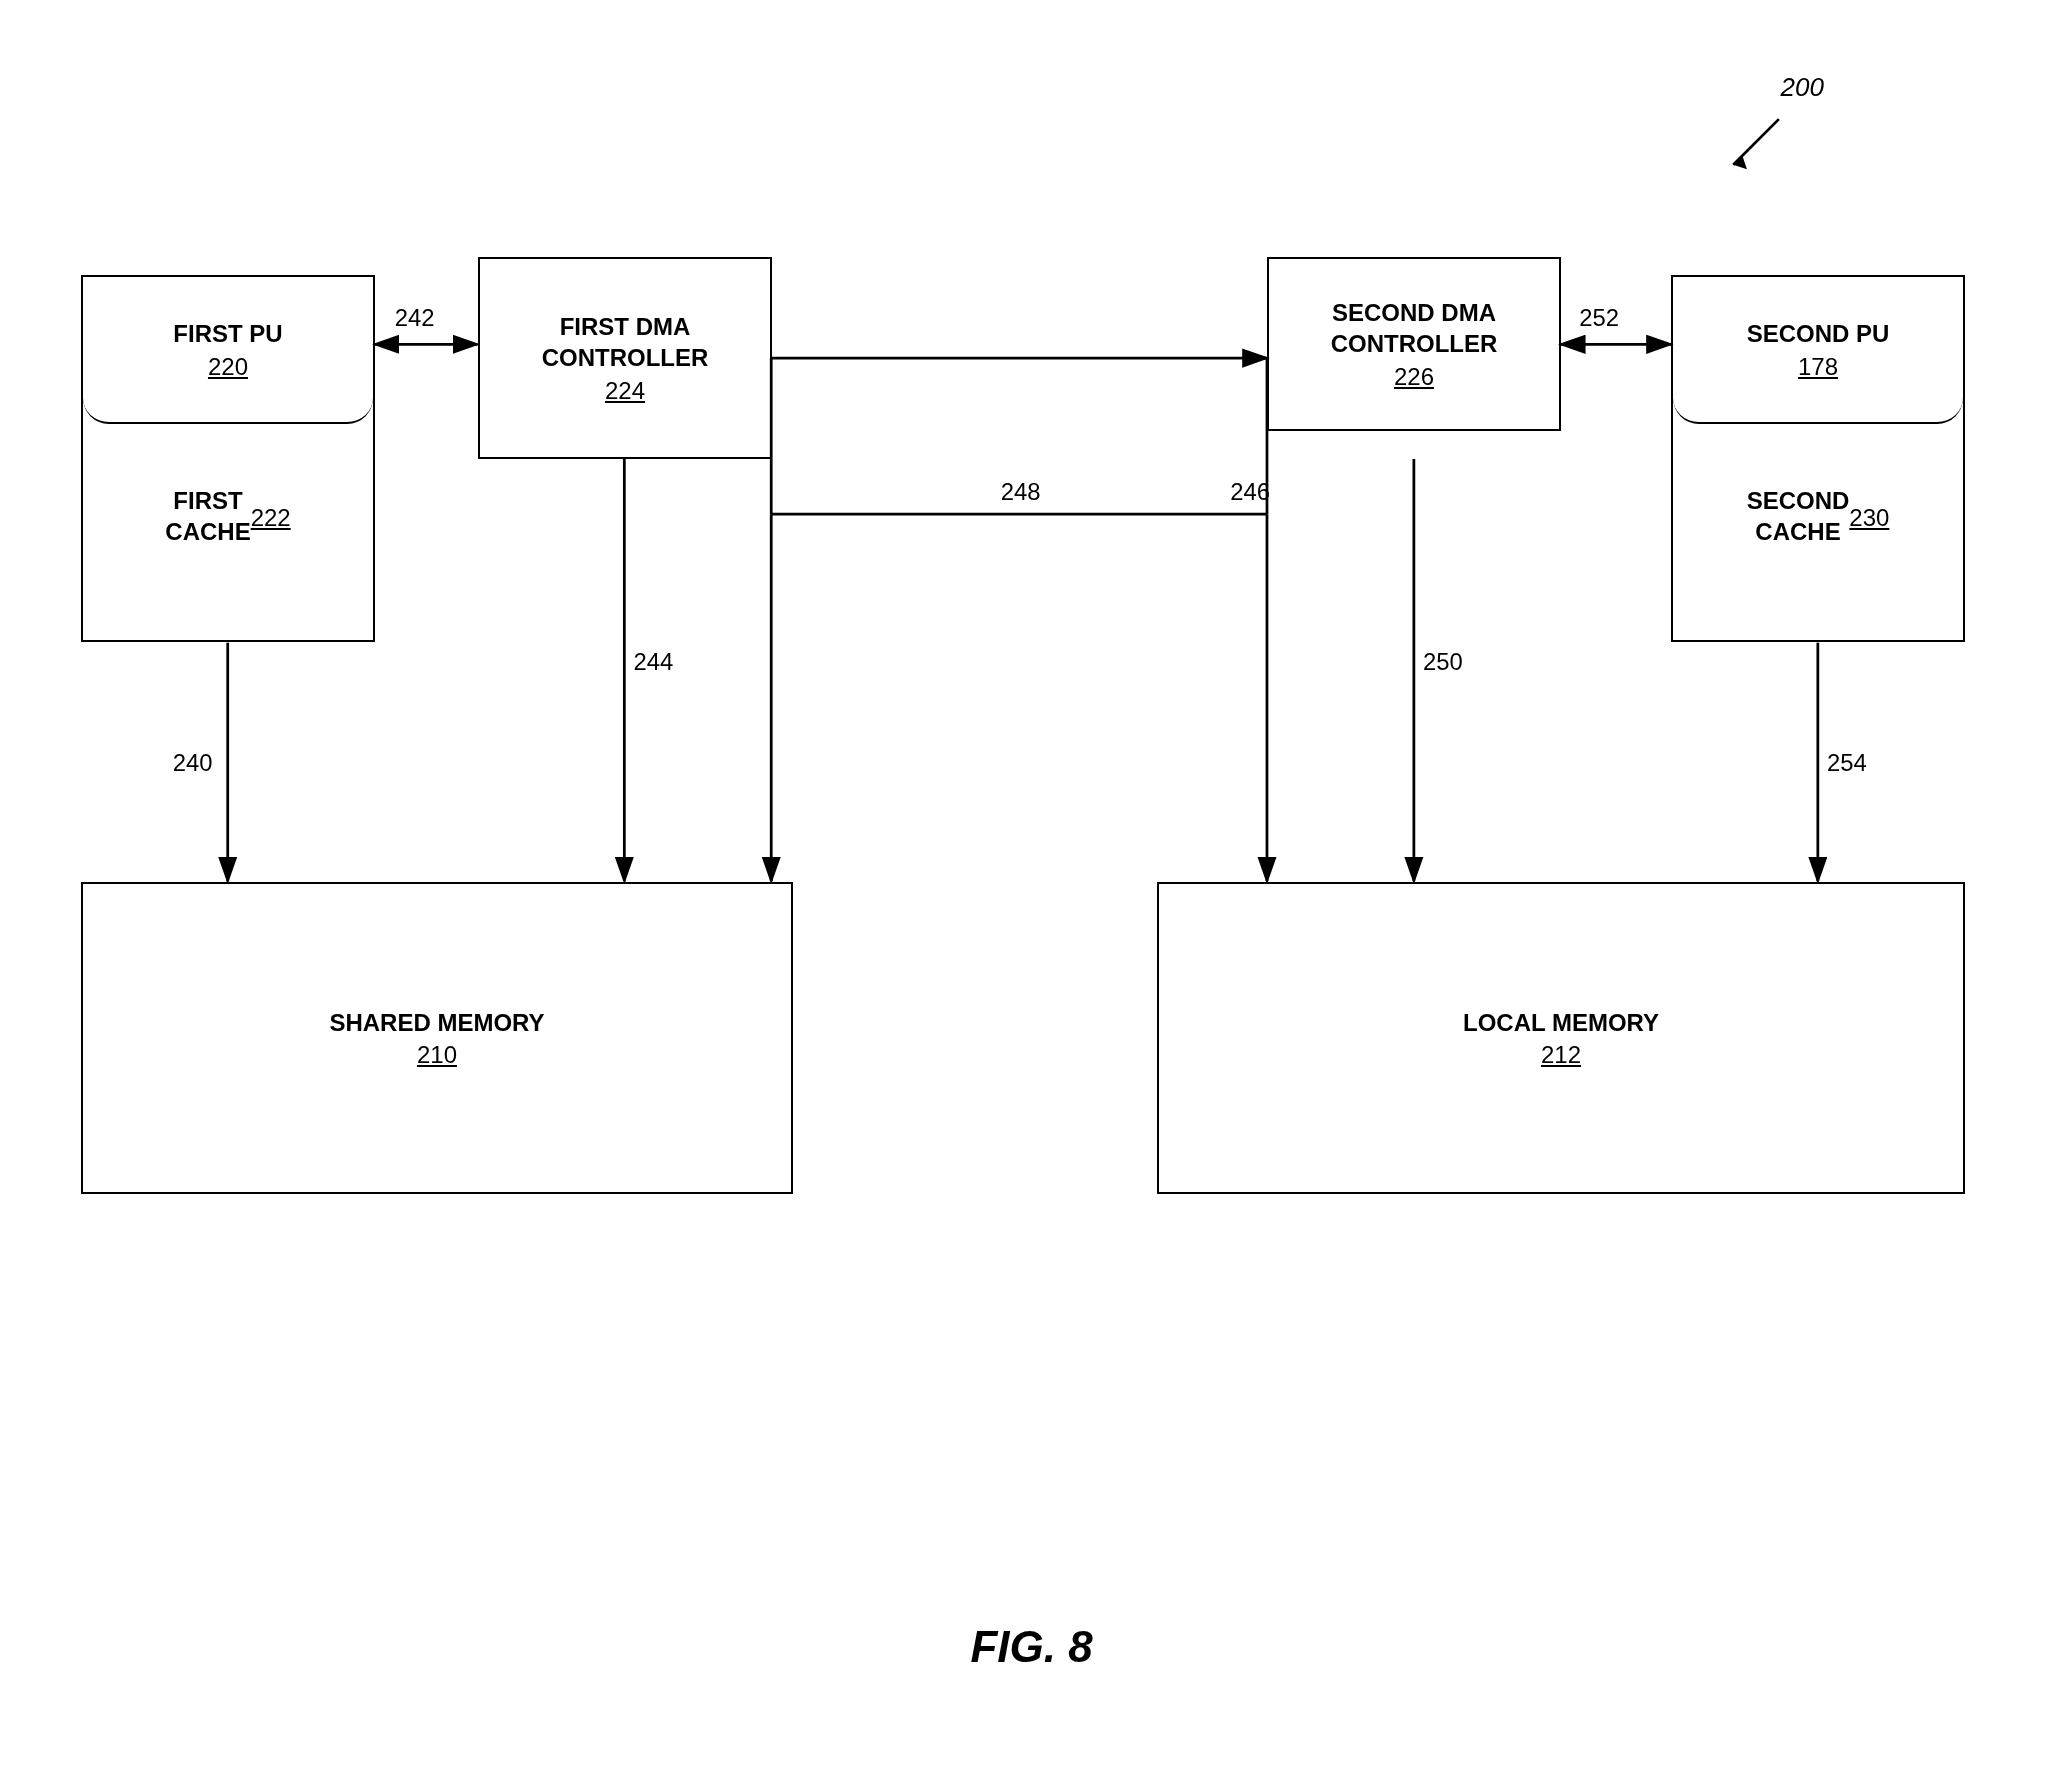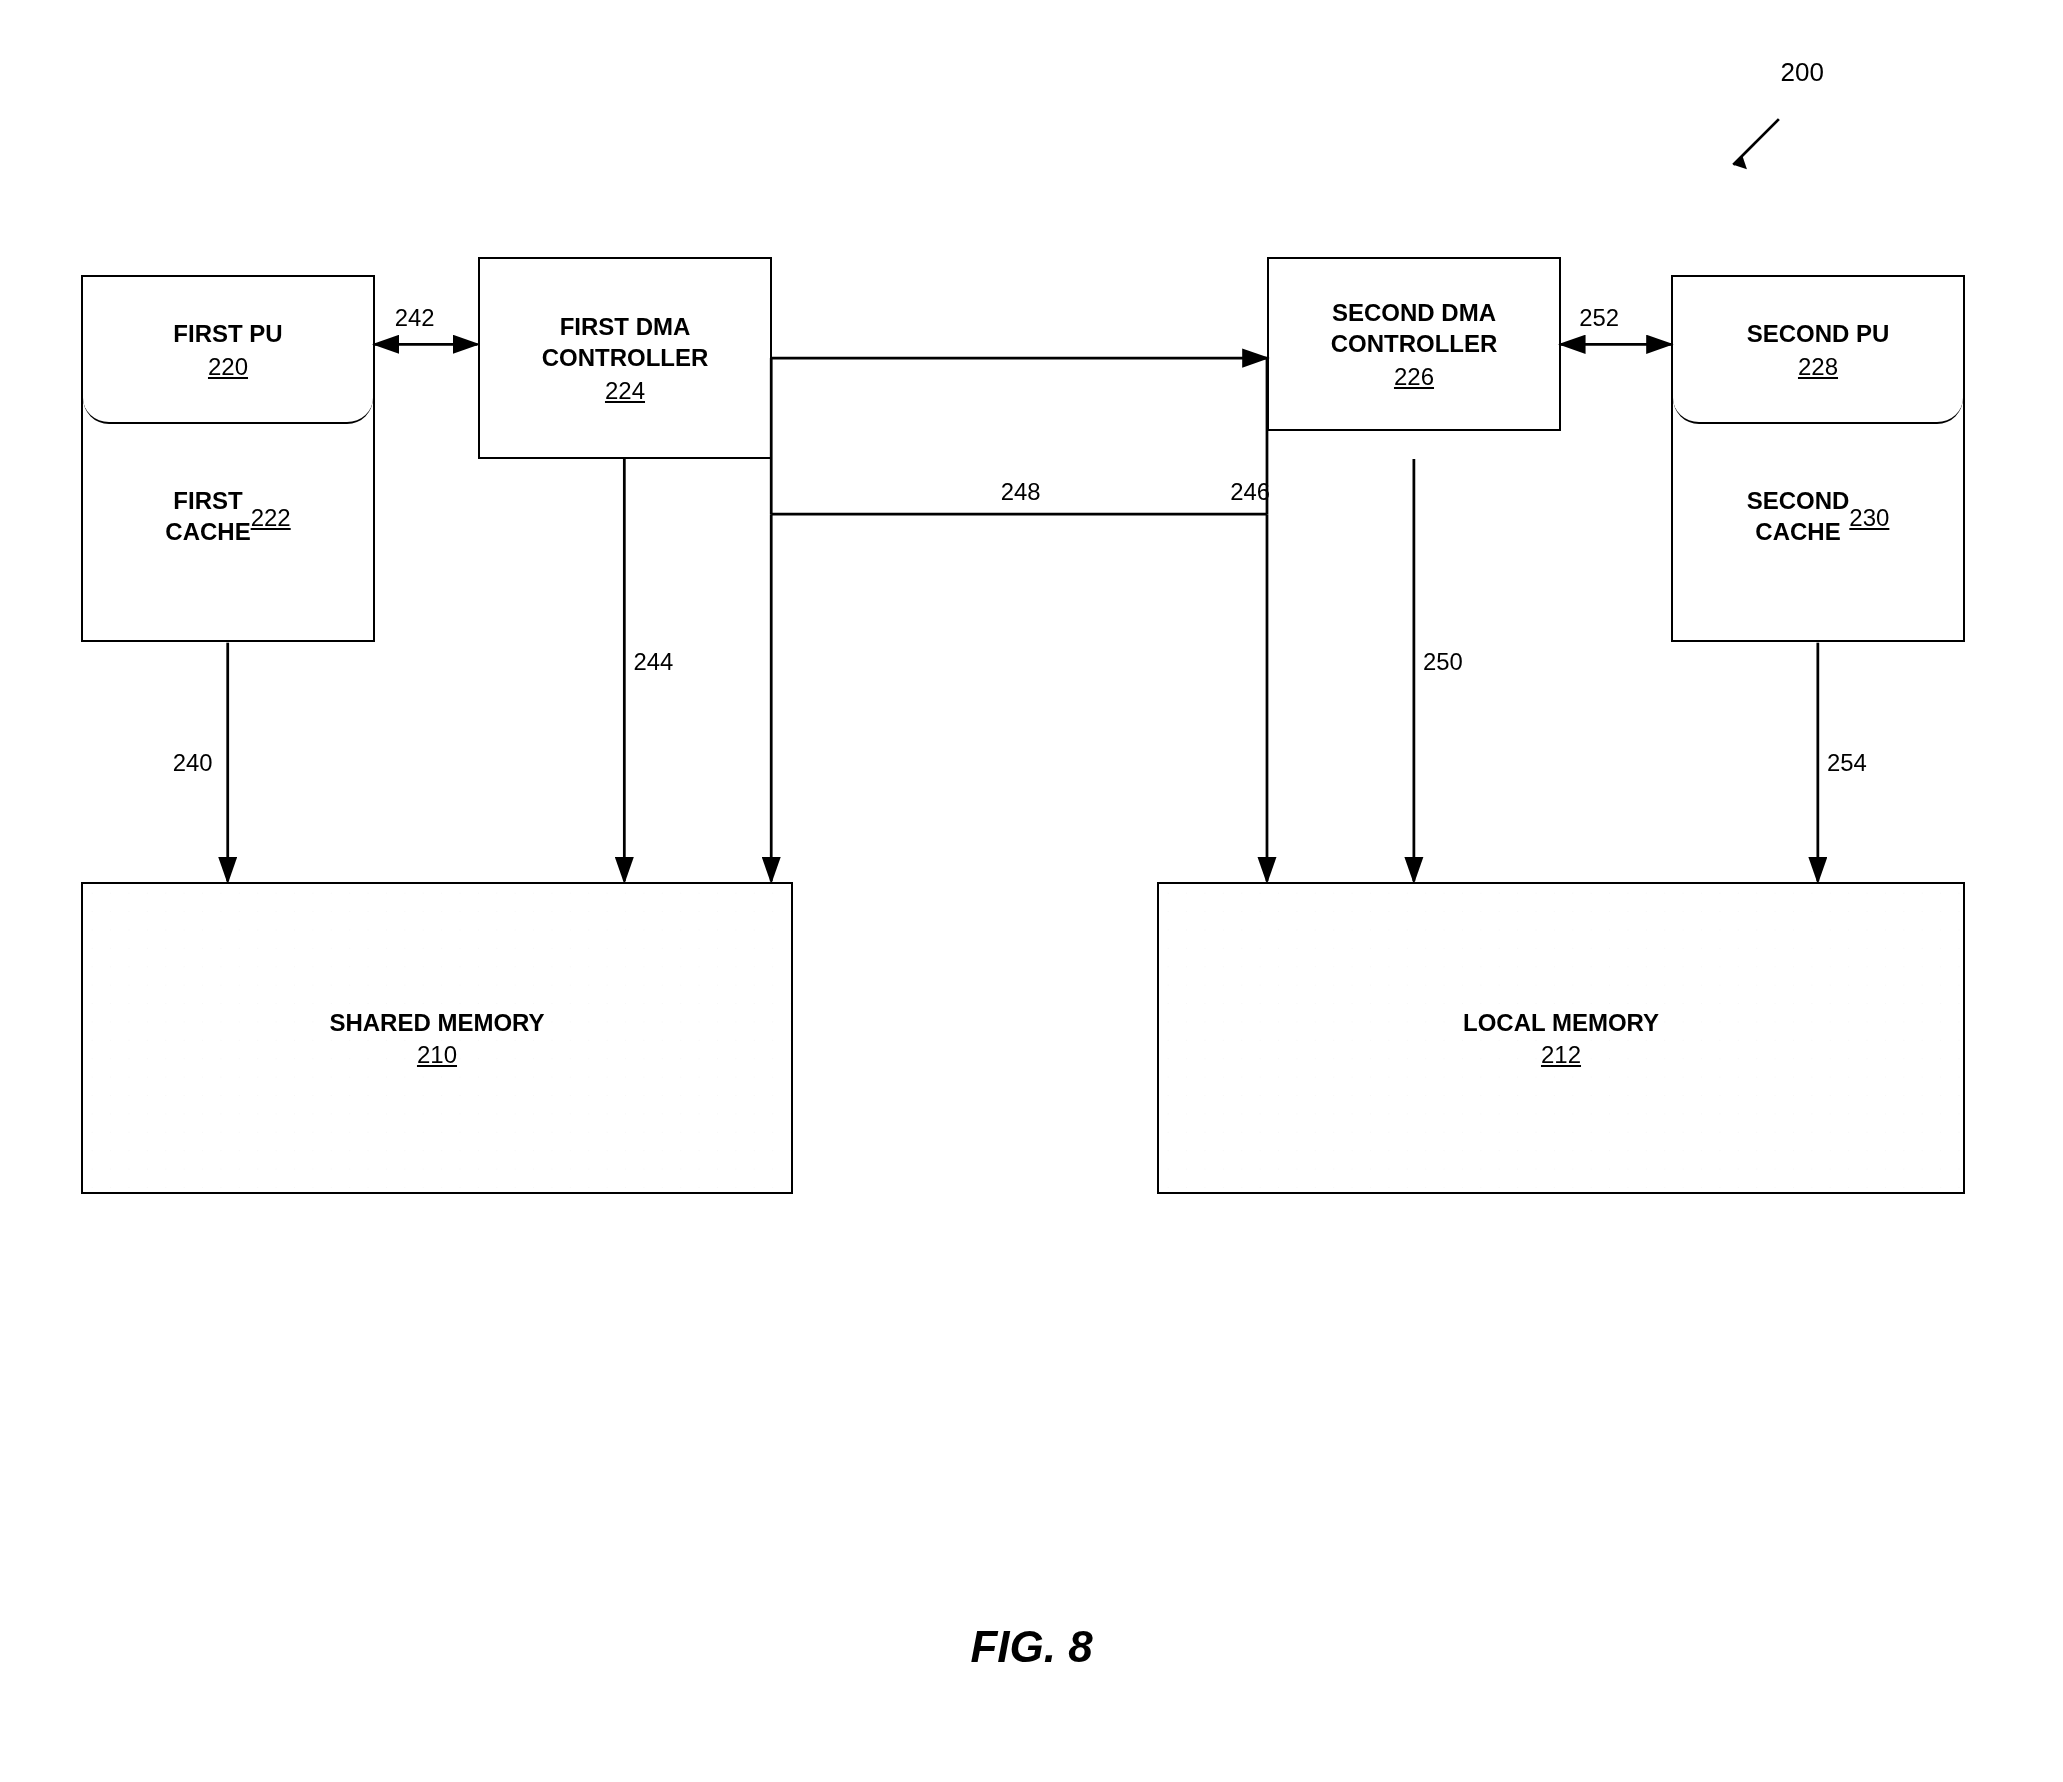--- a/index.html
+++ b/index.html
@@ -15,24 +15,25 @@
     .diagram-container {
       position: absolute;
       top: 0; left: 0;
       width: 100%;
       height: 100%;
     }
 
     
     .ref-200 {
       position: absolute;
-      top: 57px;
+      top: 72px;
       right: 239px;
       font-size: 26px;
       font-weight: normal;
+      font-style: italic;
     }
 
     .arrow-200 {
       position: absolute;
       top: 110px;
       right: 275px;
       width: 73px;
       height: 73px;
     }
 
@@ -143,21 +144,21 @@
   </div>
 
   <div class="box" style="left:1267px; top:257px; width:294px; height:174px;">
     <div class="box-label">SECOND DMA<br>CONTROLLER</div>
     <div class="box-number">226</div>
   </div>
 
   <div class="box-split" style="left:1671px; top:275px; width:294px; height:367px;">
     <div class="upper">
       <div class="box-label">SECOND PU</div>
-      <div class="box-number">228</div>
+      <div class="box-number">178</div>
     </div>
     <div class="lower">
       <div class="box-label">SECOND<br>CACHE</div>
       <div class="box-number">230</div>
     </div>
   </div>
 
   <div class="box" style="left:81px; top:882px; width:712px; height:312px; position:absolute;">
     <div class="noisy"></div>
     <div class="box-label" style="position:relative; z-index:1;">SHARED MEMORY</div>

